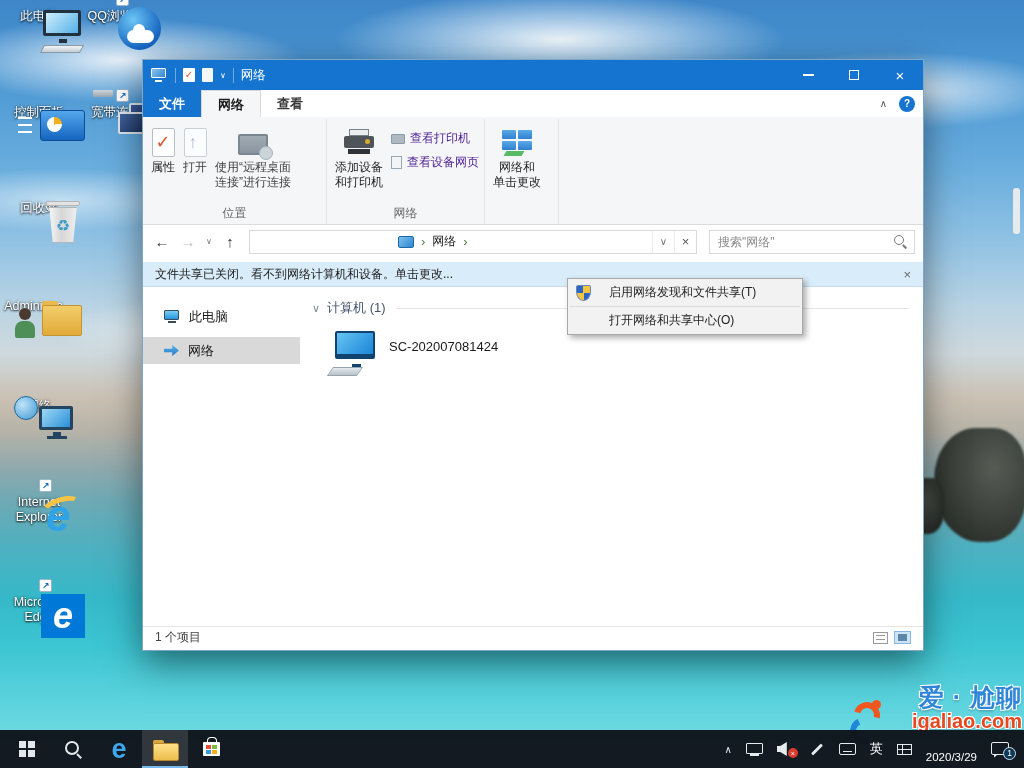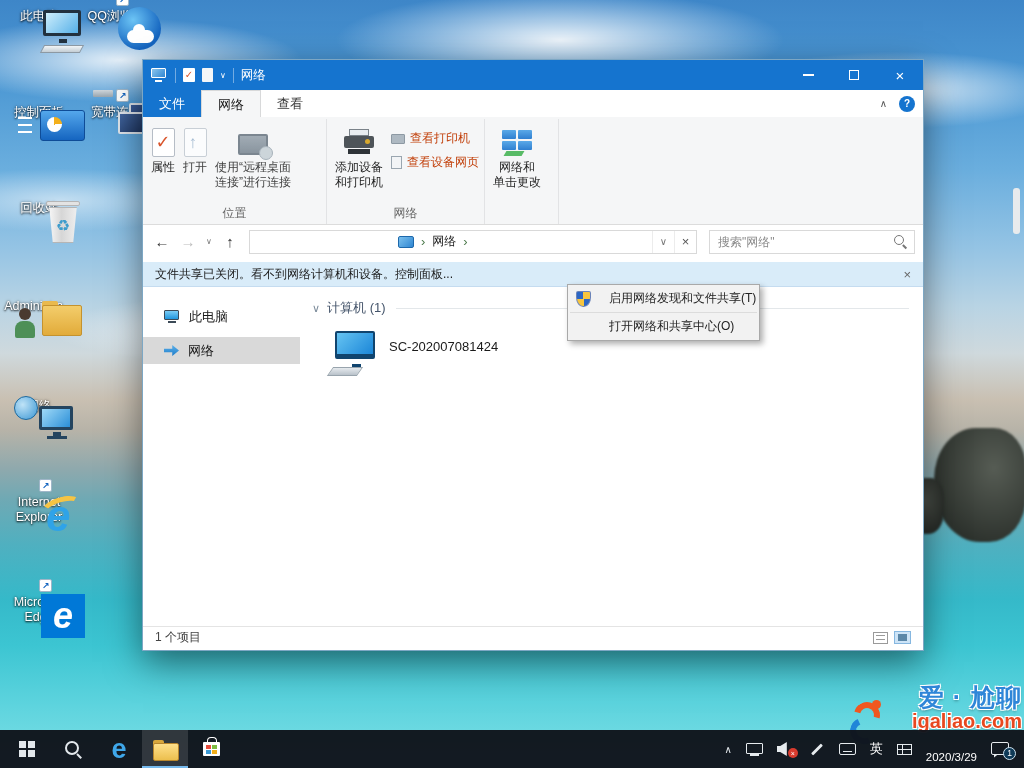--- a/index.html
+++ b/index.html
@@ -86,39 +86,39 @@
   .qat-doc2{width:11px;height:14px;background:#f4f6f8;border-radius:1px;display:block;}
   .qat-drop{font-size:8px;color:#fff;}
   .title-text{font-size:12.5px;color:#fff;}
   .wctrls{display:flex;height:30px;}
   .wbtn{width:46px;height:30px;display:flex;align-items:center;justify-content:center;color:#fff;}
   .ic-min{width:11px;height:1.5px;background:#fff;}
   .ic-max{width:10px;height:10px;border:1.2px solid #fff;}
   .ic-close{font-size:15px;line-height:1;}
 
   .tabstrip{height:27px;background:#fff;display:flex;align-items:stretch;position:relative;}
-  .tab{padding:5px 16px 0 16px;font-size:13px;color:#3a3a3a;}
+  .tab{padding:5px 16px 0 16px;font-size:13px;color:#3a3a3a;font-weight:bold;}
   .tab-file{background:#1574cf;color:#fff;margin-left:0;}
   .tab-active{background:#f5f6f7;border:1px solid #d8d9da;border-bottom:none;color:#1a1a1a;}
   .strip-right{position:absolute;right:8px;top:0;height:27px;display:flex;align-items:center;gap:12px;}
   .collapse{color:#555;font-size:10px;}
   .help{width:16px;height:16px;border-radius:50%;background:#1574cf;color:#fff;font-size:10px;font-weight:bold;
     display:flex;align-items:center;justify-content:center;}
 
   .ribbon{height:108px;background:#f5f6f7;border-bottom:1px solid #dcdcdc;display:flex;padding-top:2px;}
   .rgroup{position:relative;height:100%;border-right:1px solid #e2e3e5;display:flex;align-items:flex-start;
     padding:3px 4px 16px 4px;}
   .glabel{position:absolute;bottom:2px;left:0;right:0;text-align:center;font-size:12px;color:#666;}
   .rbtn{display:flex;flex-direction:column;align-items:center;padding:2px 4px;}
   .rbtn .icbox{height:36px;display:flex;align-items:center;justify-content:center;}
   .rbtn .rlbl{font-size:12px;line-height:15px;color:#1f1f1f;text-align:center;white-space:nowrap;}
   .rbtn.disabled .rlbl{color:#404040;}
   .smallcol{display:flex;flex-direction:column;gap:3px;padding-top:6px;}
   .sbtn{display:flex;align-items:center;gap:5px;height:21px;padding:0 4px;}
-  .sbtn .rlbl{font-size:12px;color:#c2410c;white-space:nowrap;}
+  .sbtn .rlbl{font-size:12px;color:#4c1d95;white-space:nowrap;}
   .ic-prop{width:23px;height:29px;background:#fff;border:1px solid #b6bdc6;border-radius:2px;
     display:flex;align-items:center;justify-content:center;}
   .ic-prop .chk{color:#d9542b;font-size:18px;font-weight:bold;}
   .ic-open{width:23px;height:29px;background:#fbfcfd;border:1px solid #c8cfd6;border-radius:2px;position:relative;}
   .ic-open .oarr{position:absolute;left:4px;top:4px;color:#a5bcd3;font-size:17px;font-weight:bold;}
   .ic-rdp{width:30px;height:21px;background:linear-gradient(#8d9aa5,#6f7d89);border:2px solid #5d6b77;
     border-radius:2px;position:relative;opacity:.8;margin-top:4px;}
   .ic-rdp .key{position:absolute;right:-7px;bottom:-7px;width:14px;height:14px;border-radius:50%;
     background:#c3cdd4;border:1px solid #93a1ab;}
   .prn{width:30px;height:26px;position:relative;}
@@ -192,21 +192,21 @@
   .scount{font-size:12px;color:#444;}
   .sviews{margin-left:auto;display:flex;gap:6px;align-items:center;}
   .sv-list{width:15px;height:12px;border:1px solid #9a9a9a;position:relative;display:block;}
   .sv-list::before{content:"";position:absolute;inset:2px;
     background:repeating-linear-gradient(180deg,#9a9a9a 0 1px,transparent 1px 4px);}
   .sv-thumb{width:17px;height:13px;border:1px solid #86b7e0;background:#cde4f7;
     display:flex;align-items:center;justify-content:center;}
   .sv-thumb i{width:9px;height:7px;background:#5b87a8;display:block;}
 
   
-  .ctxmenu{position:absolute;left:567px;top:284px;width:193px;background:#f2f2f2;border:1px solid #a9a9a9;
+  .ctxmenu{position:absolute;left:567px;top:278px;width:236px;background:#f2f2f2;border:1px solid #a9a9a9;
     box-shadow:3px 3px 6px rgba(0,0,0,.32);z-index:50;}
   .mitem{height:27px;display:flex;align-items:center;font-size:12px;color:#222;padding-left:8px;}
   .shield{width:15px;height:16px;margin-right:18px;flex:none;
     background:conic-gradient(#f7c53d 0 25%,#2c66c4 0 50%,#f7c53d 0 75%,#2c66c4 0 100%);
     border:1px solid #6b84b8;border-radius:2px 2px 48% 48% / 2px 2px 60% 60%;}
   .mspace{width:33px;flex:none;}
   .msep{height:1px;background:#dcdcdc;margin:0 2px;}
 
   
   .taskbar{position:absolute;left:0;bottom:0;width:1024px;height:38px;background:rgba(16,20,27,.97);
@@ -456,21 +456,21 @@
         <span class="abtn stop">×</span>
       </div>
       <div class="searchbox">
         <input placeholder="搜索&quot;网络&quot;" style="">
         <span class="mag"></span>
       </div>
     </div>
     <div class="rowgap"></div>
 
     <div class="notifbar">
-      <span class="ntext">文件共享已关闭。看不到网络计算机和设备。控制面板...</span>
+      <span class="ntext">文件共享已关闭。看不到网络计算机和设备。单击更改...</span>
       <span class="nclose">×</span>
     </div>
 
     <div class="contentarea">
       <div class="sidebar">
         <div class="srow">
           <span class="sic-pc">
               <i></i>
               <em></em>
             </span>

